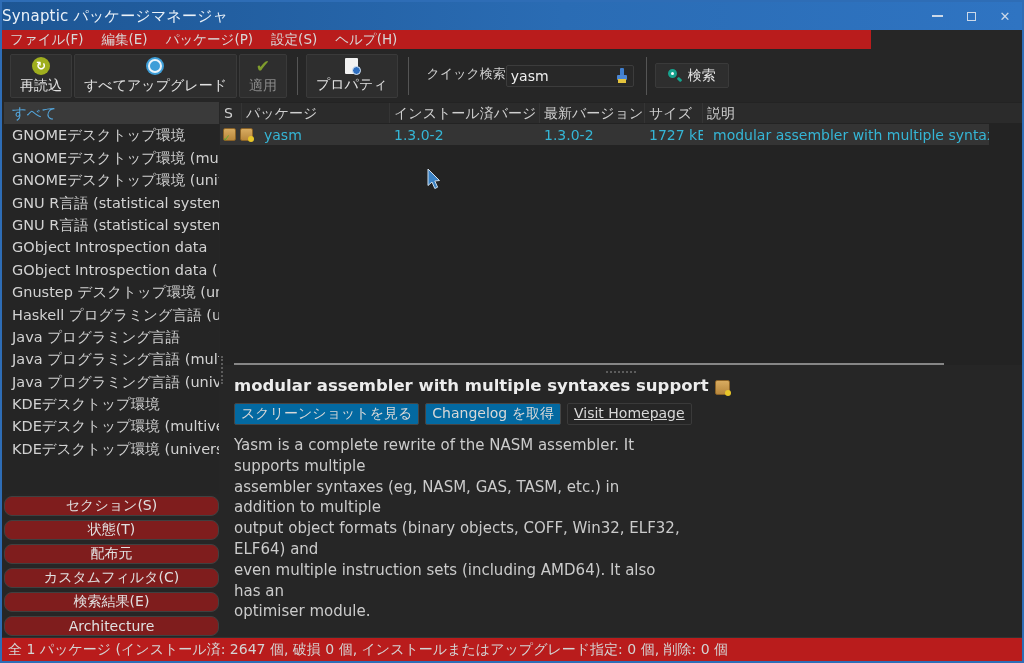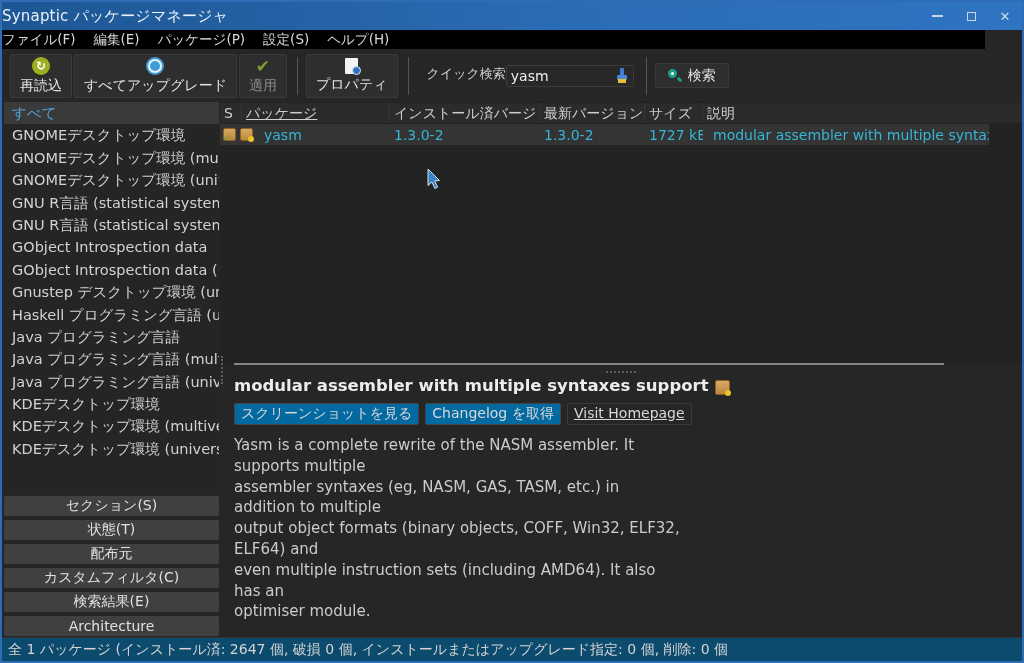--- a/index.html
+++ b/index.html
@@ -11,21 +11,21 @@
     background:linear-gradient(90deg,#1d5694 0%, #2a6cb4 55%, #2f74c2 100%);
     display:flex; align-items:center; }
   .titlebar .title { color:#eaf1f8; font-size:15px; letter-spacing:.2px; }
   .win-controls { position:absolute; right:0; top:0; height:28px; display:flex; }
   .win-btn { width:34px; height:28px; display:flex; align-items:center; justify-content:center; color:#ccd9e8; }
   .glyph-min { width:11px; height:0; border-top:2px solid #ccd9e8; display:block; }
   .glyph-max { width:9px; height:9px; border:1.5px solid #ccd9e8; display:block; }
   .glyph-close { font-size:13px; line-height:1; }
 
   
-  .menubar { position:absolute; left:0; top:28px; width:983px; height:19px; display:flex; align-items:center; gap:18px; background:#000000; }
+  .menubar { position:absolute; left:0; top:28px; width:869px; height:19px; display:flex; align-items:center; padding-left:8px; gap:18px; background:#b91c1c; }
   .menu-item { color:#d8d8d8; font-size:13.5px; white-space:nowrap; }
 
   
   .toolbar { position:absolute; left:0; top:47px; width:1020px; height:53px; background:#262626; display:flex; align-items:center; padding-left:8px; }
   .tbtn { height:44px; background:#2e2e2e; border:1px solid #3a3a3a; border-radius:2px;
     display:flex; flex-direction:column; align-items:center; justify-content:center; gap:2px; padding:2px 9px; margin-right:2px; }
   .tbtn .lbl { font-size:14px; color:#e2e2e2; white-space:nowrap; }
   .tbtn.disabled .lbl { color:#8a8a8a; }
   .tsep { width:1px; height:38px; background:#555; margin:0 8px; }
   .icon-circle { width:18px; height:18px; border-radius:50%; display:flex; align-items:center; justify-content:center; }
@@ -46,27 +46,27 @@
   .search-btn { flex-direction:row; gap:7px; height:25px; padding:0 12px; }
   .mag { width:13px; height:13px; position:relative; }
   .mag .ring { position:absolute; left:0; top:0; width:9px; height:9px; border:3px solid #17a28e; border-radius:50%; background:#fff; }
   .mag .handle { position:absolute; left:9px; top:9px; width:5px; height:3px; background:#17a28e; transform:rotate(45deg); border-radius:1px; }
 
   
   .sidebar-list { position:absolute; left:2px; top:100px; width:215px; height:392px; background:#252525; overflow:hidden; }
   .side-item { height:22.4px; line-height:22.4px; padding-left:8px; font-size:14.5px; color:#d2d2d2; white-space:nowrap; overflow:hidden; }
   .side-item.selected { background:#3a3a3a; color:#54a6dc; }
   .filters { position:absolute; left:2px; top:494px; width:215px; display:flex; flex-direction:column; gap:4.5px; }
-  .filter-btn { height:19.5px; background:#404040; border:1px solid #404040; border-radius:2px; color:#e0e0e0; font-size:14px; display:flex; align-items:center; justify-content:center; }
+  .filter-btn { height:19.5px; background:#7f1d1d; border:1px solid #404040; border-radius:8px; color:#e0e0e0; font-size:14px; display:flex; align-items:center; justify-content:center; }
 
   
   .table-area { position:absolute; left:218px; top:100px; width:804px; height:263px; background:#232323; }
   .thead { position:absolute; left:0; top:1px; width:804px; height:20px; background:#2b2b2b; display:flex; color:#cfcfcf; font-size:14px; }
   .th { padding:0 4px; line-height:20px; white-space:nowrap; overflow:hidden; border-right:1px solid #353535; }
-  .col-s { width:22px; } .col-pkg { width:148px;text-decoration:underline; } .col-inst { width:150px; } .col-late { width:105px; } .col-size { width:58px; } .col-desc { flex:1; border-right:none; }
+  .col-s { width:22px; } .col-pkg { width:148px; } .col-inst { width:150px; } .col-late { width:105px; } .col-size { width:58px; } .col-desc { flex:1; border-right:none; }
   .trow { position:absolute; left:0; top:22px; width:769px; height:21px; background:#343434; display:flex; align-items:center; color:#35b6d6; font-size:14px; }
   .td { padding:0 4px; white-space:nowrap; overflow:hidden; }
   .td.size { text-align:right; }
   .pkg-box { width:13px; height:13px; background:linear-gradient(#d8ab60,#b8873c); border:1px solid #8a6226; border-radius:2px; position:relative; display:inline-block; }
   .pkg-box .em-check { position:absolute; left:-1px; bottom:-3px; color:#5cab2e; font-size:9px; font-weight:bold; }
   .pkg-box .em-dot { position:absolute; right:-2px; bottom:-2px; width:6px; height:6px; border-radius:50%; background:#e8c629; }
   .cell-icons { display:flex; gap:4px; padding-left:3px; width:40px; }
 
   
   .h-divider { position:absolute; left:232px; top:361px; width:710px; height:2px; background:#868686; }
@@ -77,21 +77,21 @@
   .details { position:absolute; left:232px; top:374px; width:760px; }
   .d-title-row { display:flex; align-items:flex-end; gap:6px; }
   .d-title { font-size:16.5px; font-weight:bold; color:#ececec; }
   .d-pkg-icon { width:15px; height:15px; }
   .d-links { display:flex; gap:6px; margin-top:8px; }
   .d-link-btn { border:1px solid #454545; background:#0369a1; color:#d8d8d8; font-size:14px; padding:1px 6px; border-radius:2px; white-space:nowrap; }
   .d-link-underline { text-decoration:underline; background:transparent; border-color:#3a3a3a; }
   .d-desc { margin-top:10px; width:450px; font-size:15px; line-height:20.8px; color:#cbcbcb; white-space:pre-line; }
 
   
-  .statusbar { position:absolute; left:0; bottom:0; width:1020px; height:24px; background:#0c4a6e; border-top:1px solid #323232; display:flex; align-items:center; padding-left:6px; }
+  .statusbar { position:absolute; left:0; bottom:0; width:1020px; height:24px; background:#b91c1c; border-top:1px solid #323232; display:flex; align-items:center; padding-left:6px; }
   .status-text { color:#d4d4d4; font-size:14px; white-space:nowrap; }
 
   
   .cursor { position:absolute; left:425px; top:167px; width:16px; height:22px; }
 </style>
 </head>
 <body>
 
 <div class="window">
 

